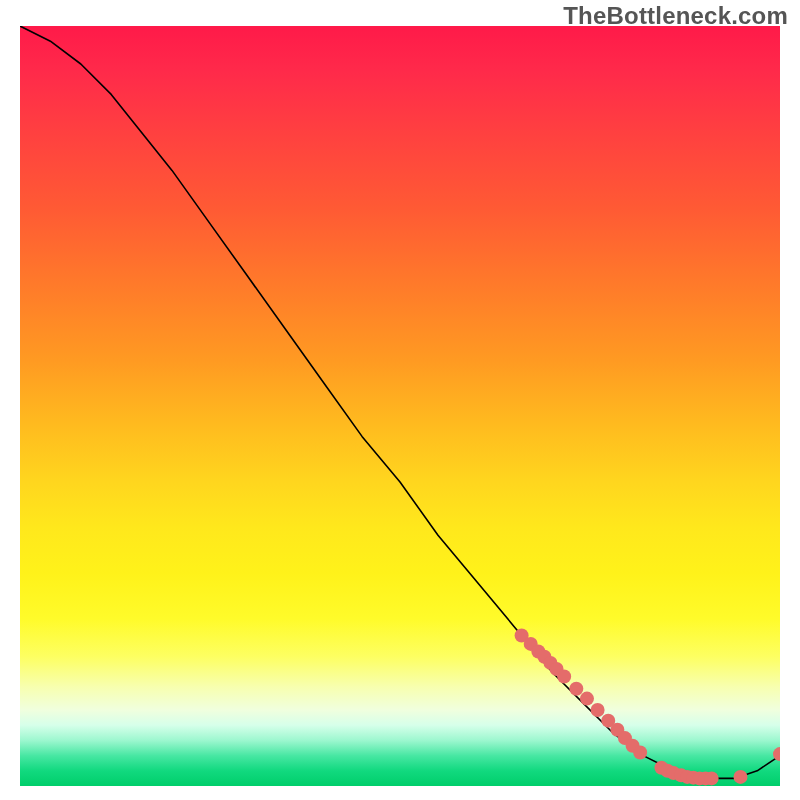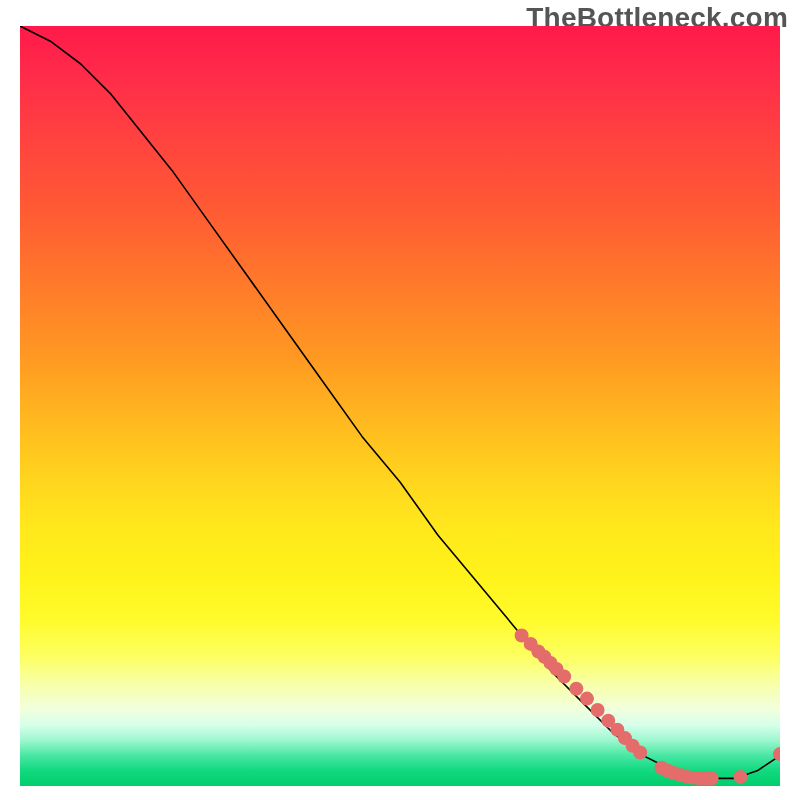--- a/index.html
+++ b/index.html
@@ -13,21 +13,21 @@
   }
   #container {
     position: relative;
     width: 800px;
     height: 800px;
   }
   #watermark {
     position: absolute;
     top: 2px;
     right: 12px;
-    font-size: 28px;
+    font-size: 24px;
     font-weight: 600;
     color: #555;
     letter-spacing: 0.2px;
     user-select: none;
   }
   
   #plot {
     position: absolute;
     left: 20px;
     top: 26px;

